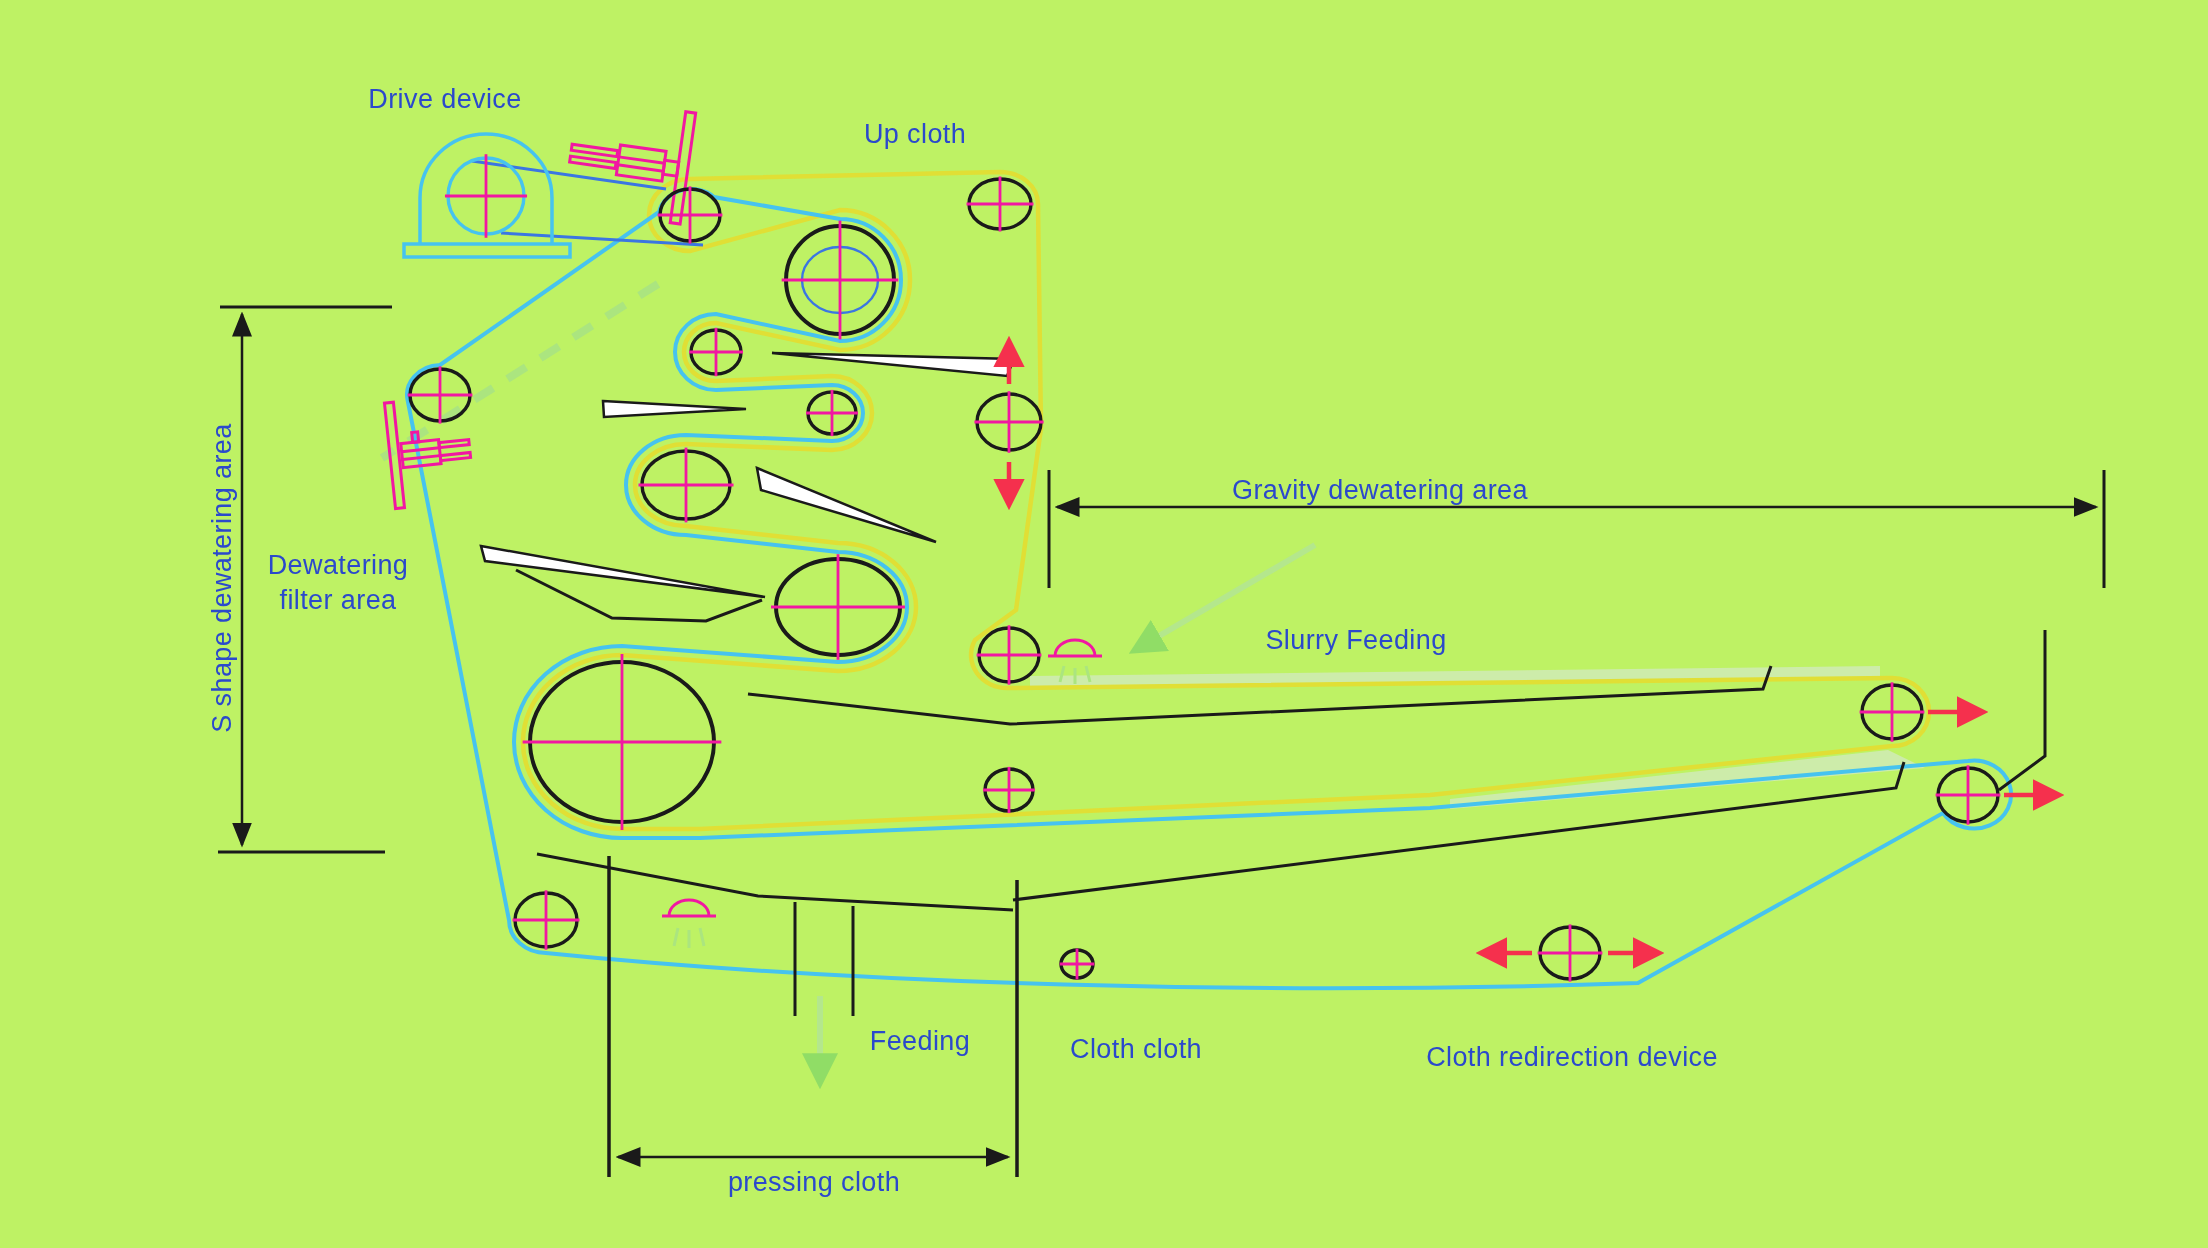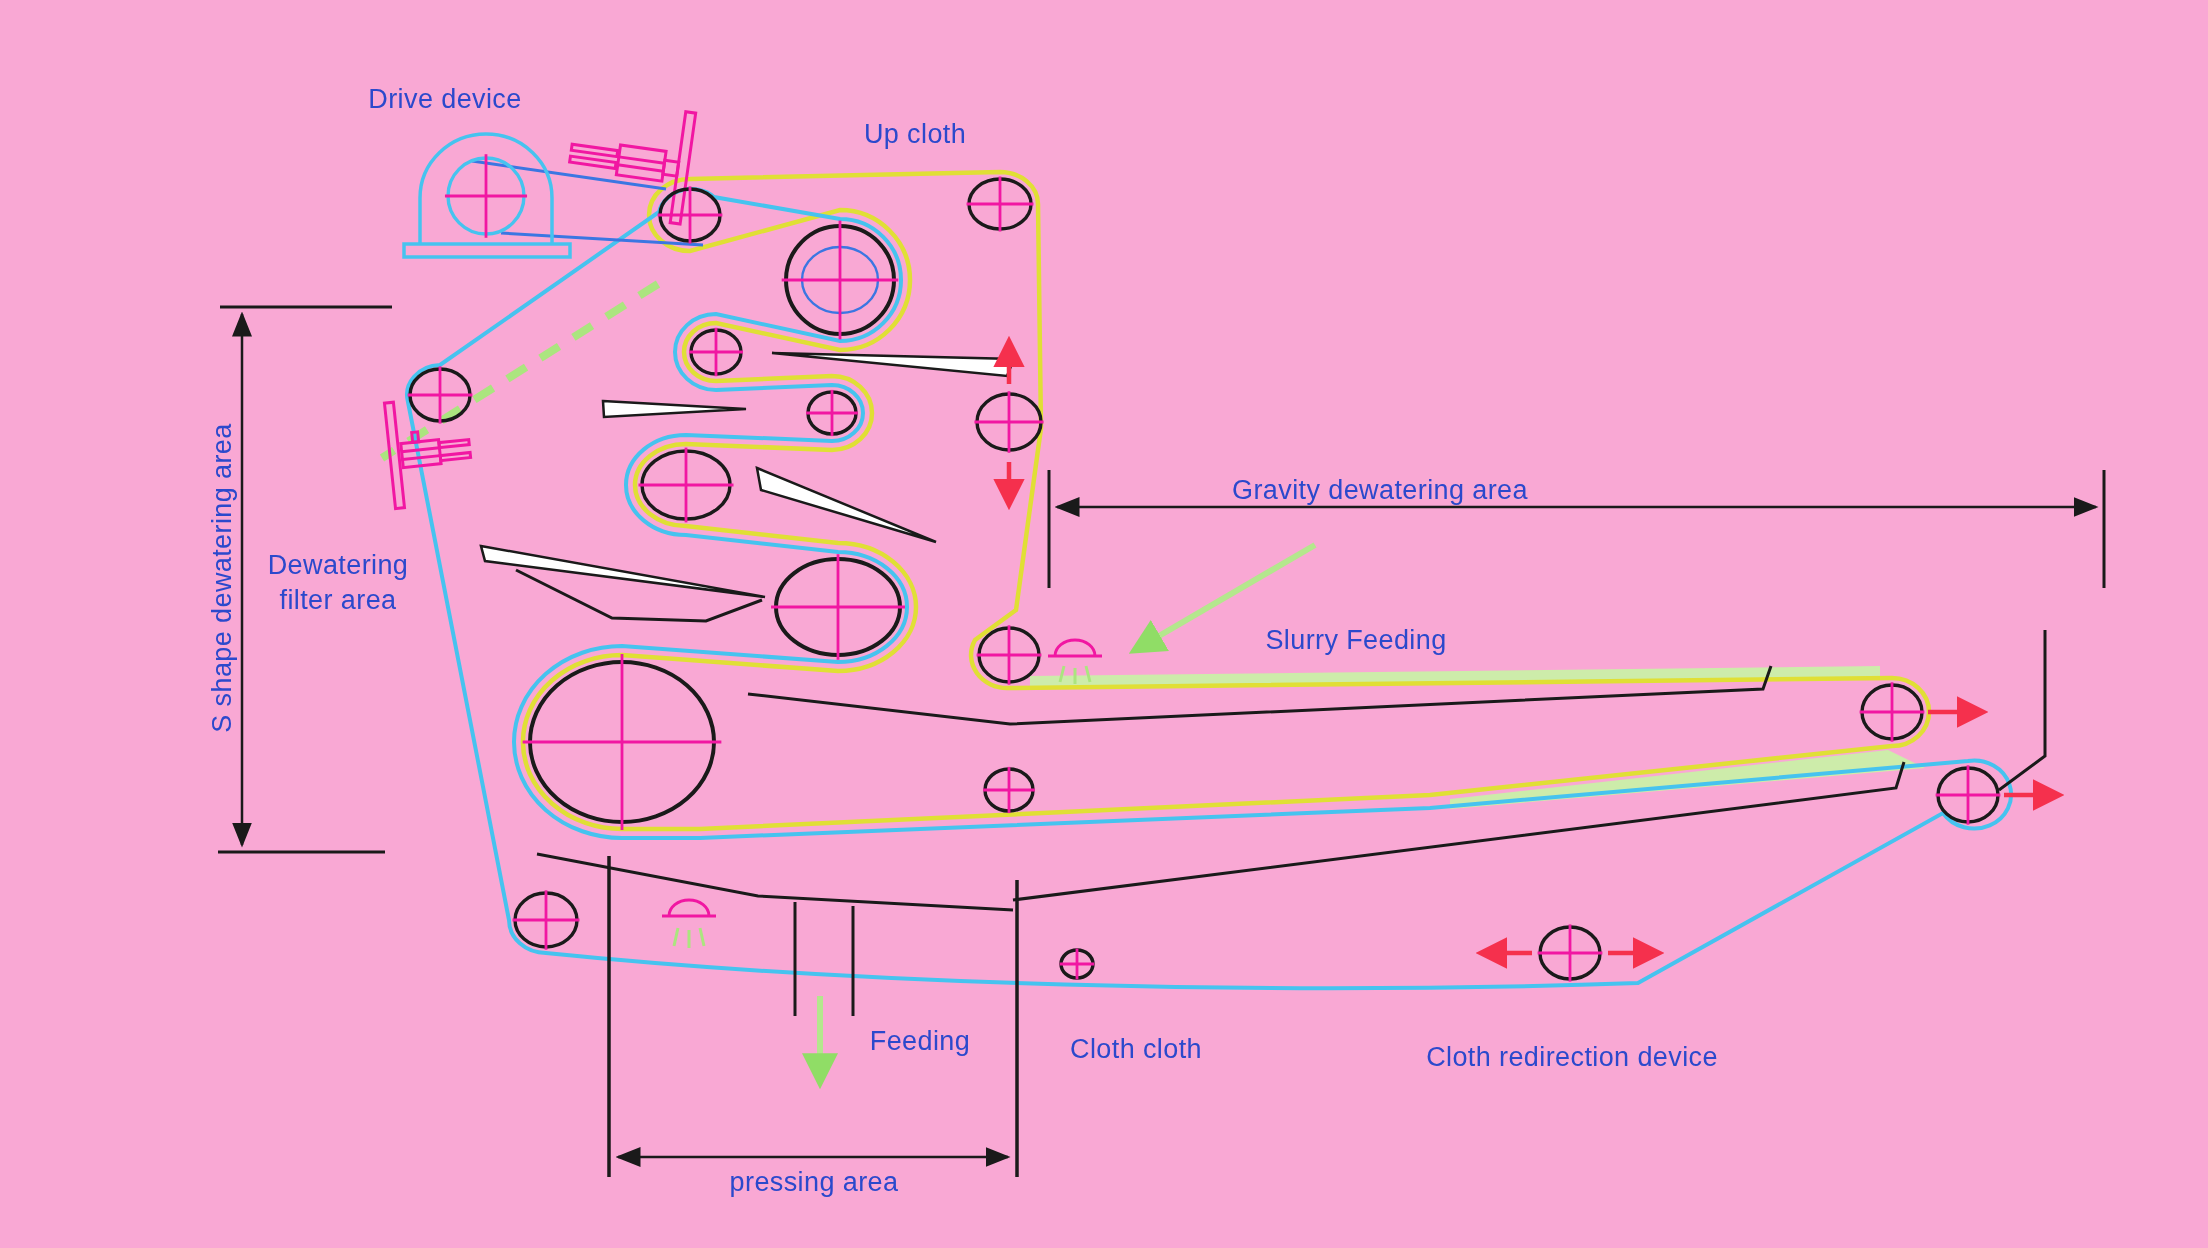--- a/index.html
+++ b/index.html
@@ -1,19 +1,19 @@
 <!DOCTYPE html>
 <html><head>
 <meta charset="utf-8">
 <style>
   html,body{margin:0;padding:0;background:#ffffff;}
   .canvas{
     position:relative;
     width:2208px;height:1248px;
-    background:#f9a8d4;
+    background:#bef264;
     overflow:hidden;
     font-family:"Liberation Sans", sans-serif;
   }
   .canvas svg{position:absolute;left:0;top:0;}
   .lbl{
     position:absolute;
     transform:translate(-50%,-50%);
     color:#2b49cc;
     font-size:27px;
     letter-spacing:.4px;
@@ -304,14 +304,14 @@
 
   <div class="lbl" style="left:338px;top:583px">
     <div>Dewatering</div>
     <div>filter area</div>
   </div>
 
 
   <div class="lbl" style="left:920px;top:1041px">Feeding</div>
   <div class="lbl" style="left:1136px;top:1049px">Cloth cloth</div>
   <div class="lbl" style="left:1572px;top:1057px">Cloth redirection device</div>
-  <div class="lbl" style="left:814px;top:1182px">pressing area</div>
+  <div class="lbl" style="left:814px;top:1182px">pressing cloth</div>
 </div>
 
 </body></html>

